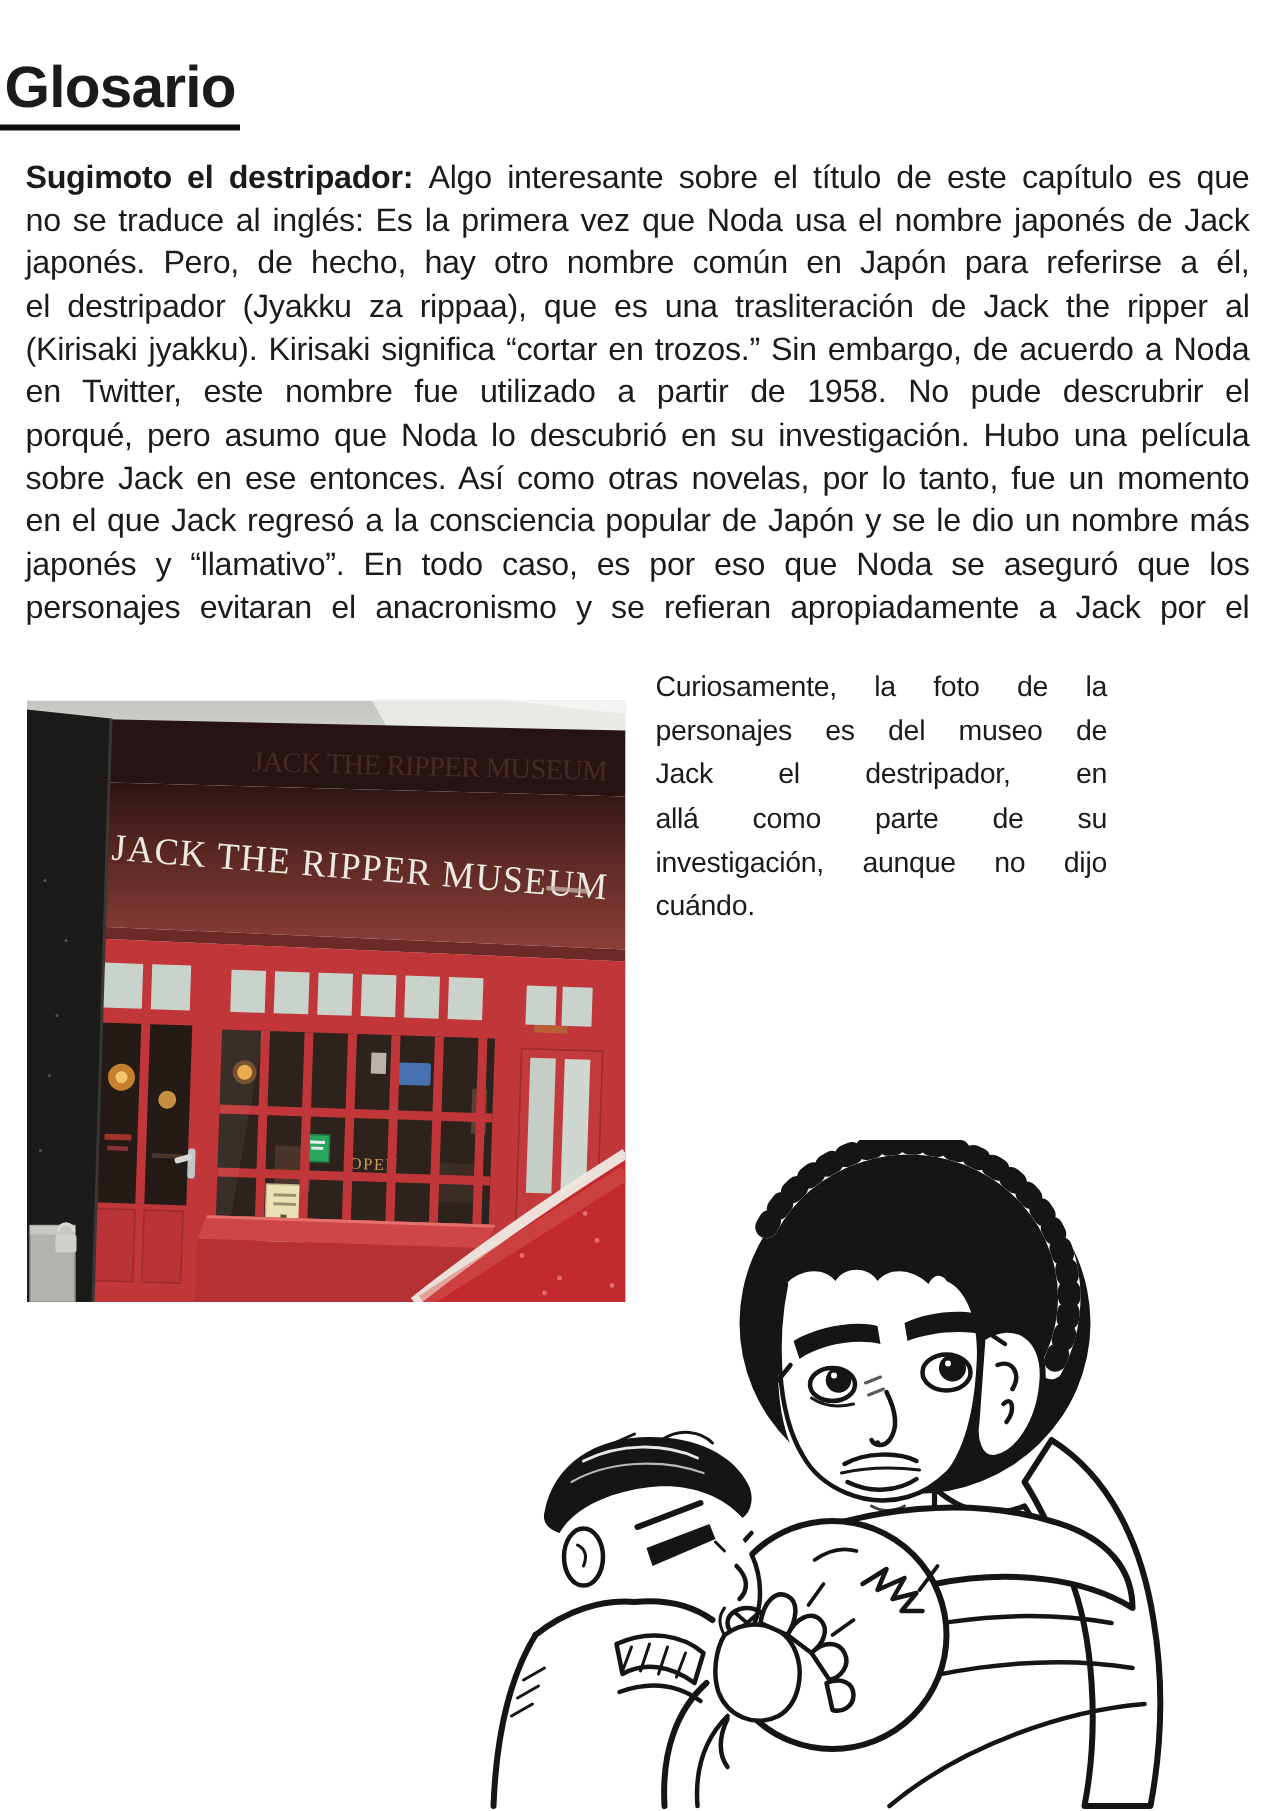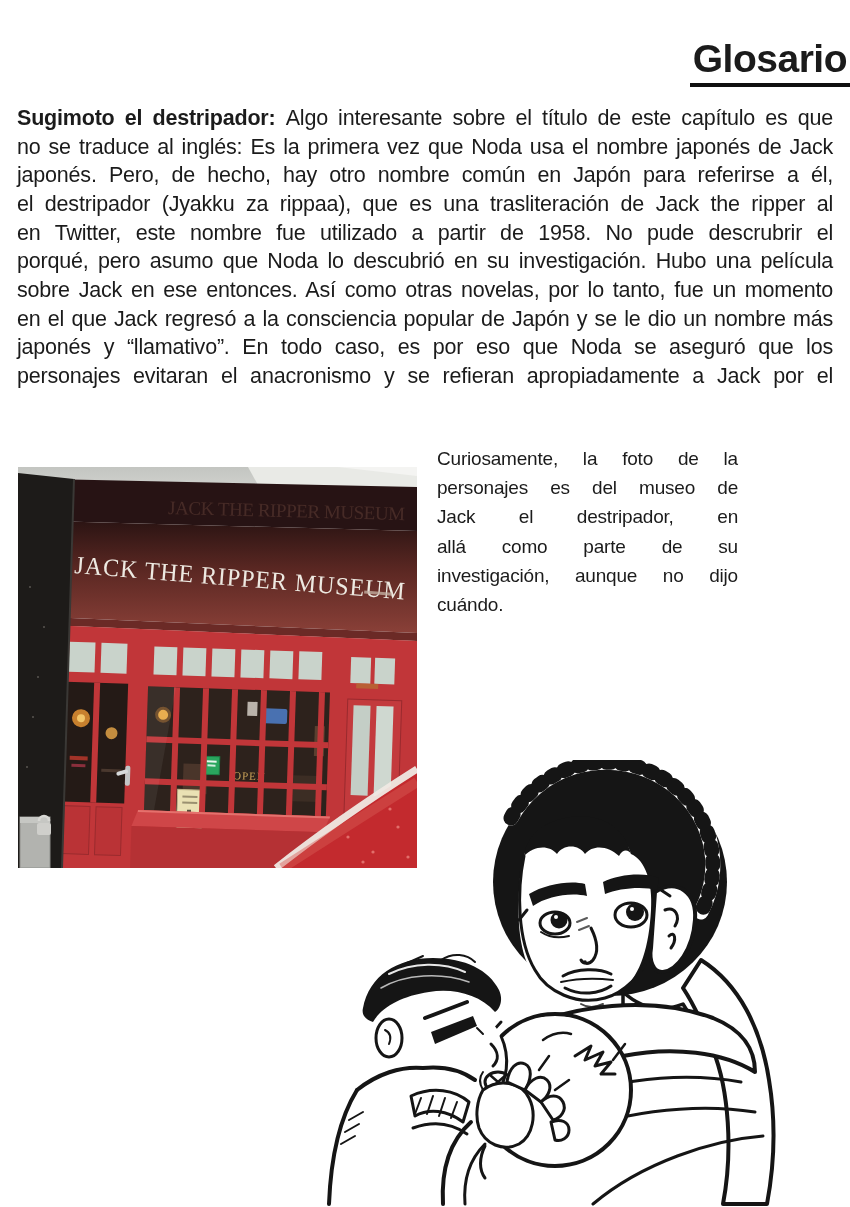--- a/index.html
+++ b/index.html
@@ -1,21 +1,21 @@
 <!DOCTYPE html>
 <html><head>
 <meta charset="utf-8">
 <style>
   html,body{margin:0;padding:0;}
   body{
     width:850px;height:1207px;position:relative;background:#ffffff;overflow:hidden;
     font-family:"Liberation Sans","DejaVu Sans",sans-serif;color:#1b1b1b;
   }
   .title{
-    position:absolute;top:38px;left:0;right:0;text-align:right;
+    position:absolute;top:38px;left:0;right:0;text-align:left;
     font-size:39px;font-weight:bold;letter-spacing:-0.5px;line-height:1.1;
   }
   .title .underlined{display:inline-block;padding:0 3px 2px;border-bottom:4px solid #101010;}
   .mainpar{
     position:absolute;left:17px;top:104px;width:816px;
     font-size:21.5px;line-height:28.65px;letter-spacing:-0.2px;
   }
   .caption{
     position:absolute;left:437px;top:444px;width:301px;
     font-size:19px;line-height:29.2px;letter-spacing:-0.2px;
@@ -32,20 +32,21 @@
 
 <div class="title">
   <span class="underlined">Glosario</span>
 </div>
 
 <div class="mainpar" id="mainLines">
     <div class="jline"><b>Sugimoto el destripador: </b>Algo interesante sobre el título de este capítulo es que</div>
     <div class="jline">no se traduce al inglés: Es la primera vez que Noda usa el nombre japonés de Jack</div>
     <div class="jline">japonés. Pero, de hecho, hay otro nombre común en Japón para referirse a él,</div>
     <div class="jline">el destripador (Jyakku za rippaa), que es una trasliteración de Jack the ripper al</div>
+    <div class="jline">(Kirisaki jyakku). Kirisaki significa “cortar en trozos.” Sin embargo, de acuerdo a Noda</div>
     <div class="jline">en Twitter, este nombre fue utilizado a partir de 1958. No pude descrubrir el</div>
     <div class="jline">porqué, pero asumo que Noda lo descubrió en su investigación. Hubo una película</div>
     <div class="jline">sobre Jack en ese entonces. Así como otras novelas, por lo tanto, fue un momento</div>
     <div class="jline">en el que Jack regresó a la consciencia popular de Japón y se le dio un nombre más</div>
     <div class="jline">japonés y “llamativo”. En todo caso, es por eso que Noda se aseguró que los</div>
     <div class="jline">personajes evitaran el anacronismo y se refieran apropiadamente a Jack por el</div>
   </div>
 
 <div class="photo">
 <svg width="399" height="401" viewBox="0 0 399 401">

